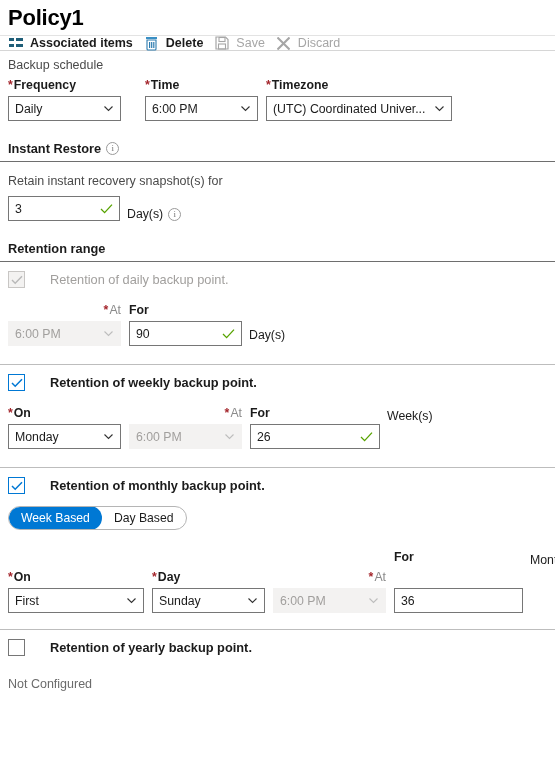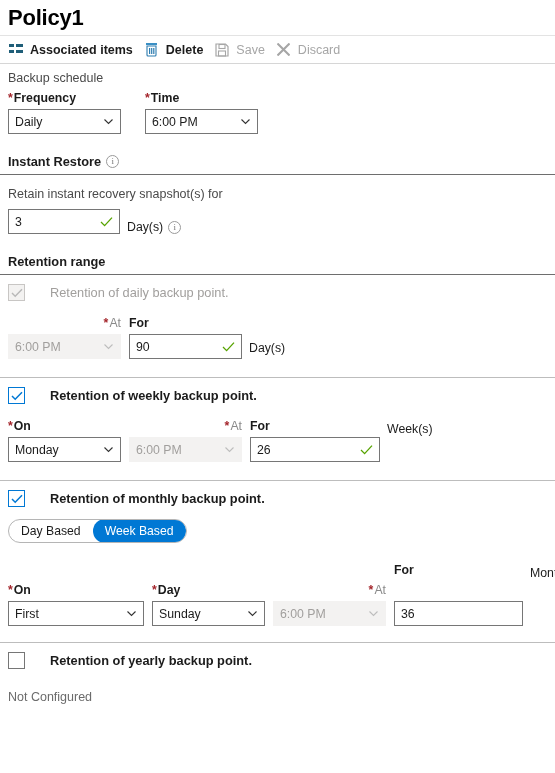--- a/index.html
+++ b/index.html
@@ -21,21 +21,21 @@
     color: #000000;
     letter-spacing: -0.2px;
     padding: 3px 0 0 8px;
     line-height: 30px;
   }
 
   
   .toolbar {
     display: flex;
     align-items: center;
-    height: 29px;
+    height: 16px;
     padding-left: 6px;
     border-top: 1px solid #e3e3e3;
     border-bottom: 1px solid #d6d6d6;
     margin-top: 2px;
   }
   .tb-btn {
     display: flex;
     align-items: center;
     gap: 6px;
     height: 27px;
@@ -262,20 +262,33 @@
       <div class="ctl" style="width:113px;">
         <span class="val">6:00 PM</span>
         <span class="chev">
           <svg width="11" height="11" viewBox="0 0 11 11">
               <path d="M1.5 3.5 L5.5 7.5 L9.5 3.5" fill="none" stroke="#333" stroke-width="1.1"></path>
             </svg>
         </span>
       </div>
     </div>
 
+    <div class="field" style="margin-left:8px;">
+      <div class="fl">
+        <span class="req">*</span><span>Timezone</span>
+      </div>
+      <div class="ctl" style="width:186px;">
+        <span class="val">(UTC) Coordinated Univer...</span>
+        <span class="chev">
+          <svg width="11" height="11" viewBox="0 0 11 11">
+              <path d="M1.5 3.5 L5.5 7.5 L9.5 3.5" fill="none" stroke="#333" stroke-width="1.1"></path>
+            </svg>
+        </span>
+      </div>
+    </div>
   </div>
 
   
   <div class="sec-head">
     <span>Instant Restore</span>
     <span class="info-i">i</span>
   </div>
   <div class="rule"></div>
 
   <div class="sec-label" style="padding-top:12px;padding-bottom:8px;">Retain instant recovery snapshot(s) for</div>
@@ -401,22 +414,22 @@
   <div class="cb-row">
     <span class="cbx on">
       <svg width="12" height="10" viewBox="0 0 12 10">
           <path d="M1 5 L4.2 8.2 L11 1.2" fill="none" stroke="#0078d4" stroke-width="1.5"></path>
         </svg>
     </span>
     <span class="cb-text">Retention of monthly backup point.</span>
   </div>
 
   <div class="pivot">
+    <span class="pivot-opt sel">Week Based</span>
     <span class="pivot-opt">Day Based</span>
-    <span class="pivot-opt sel">Week Based</span>
   </div>
 
   <div class="field-row" style="padding-bottom:16px;padding-top:20px;">
     <div class="field">
       <div class="fl">
         <span class="req">*</span><span>On</span>
       </div>
       <div class="ctl" style="width:136px;">
         <span class="val">First</span>
         <span class="chev">

